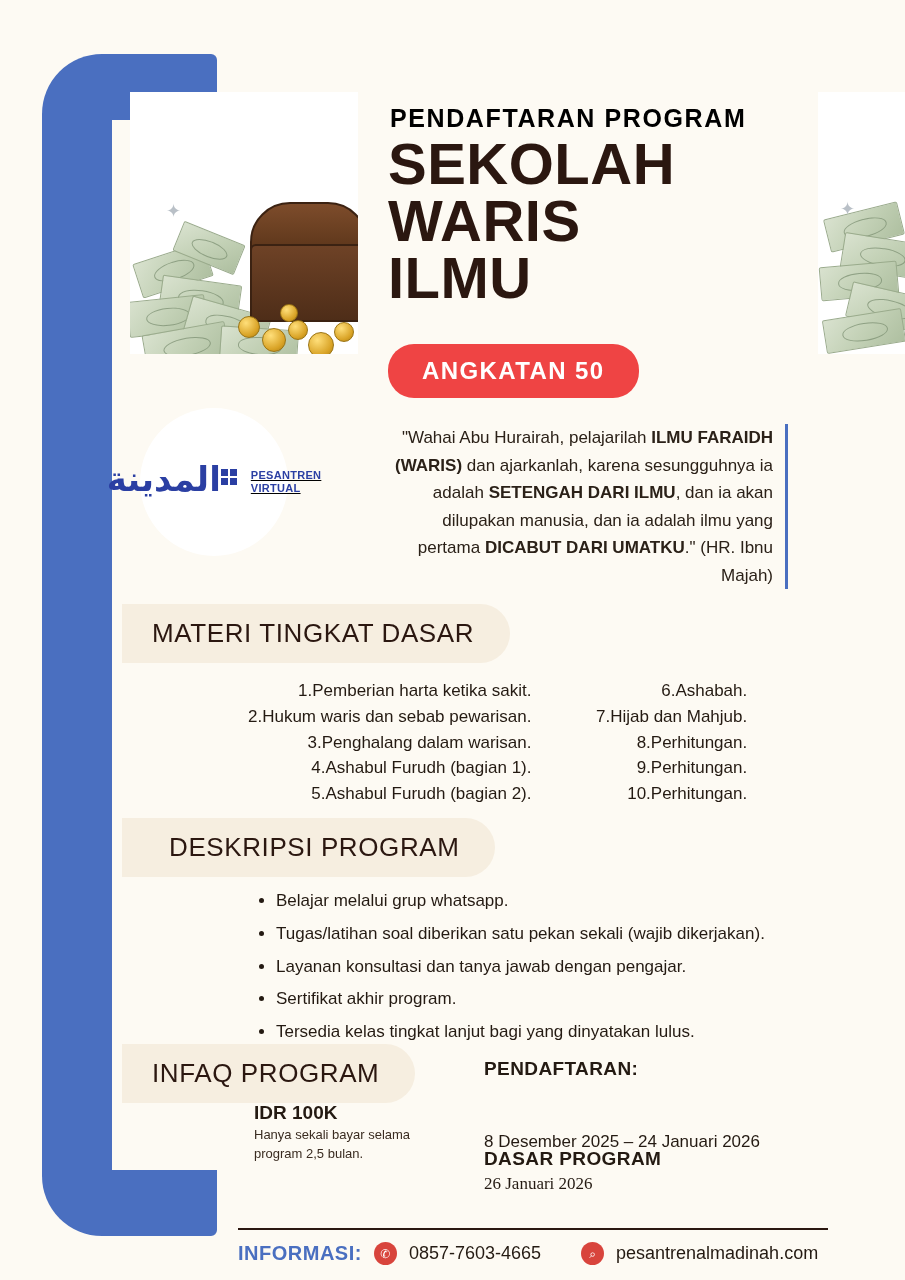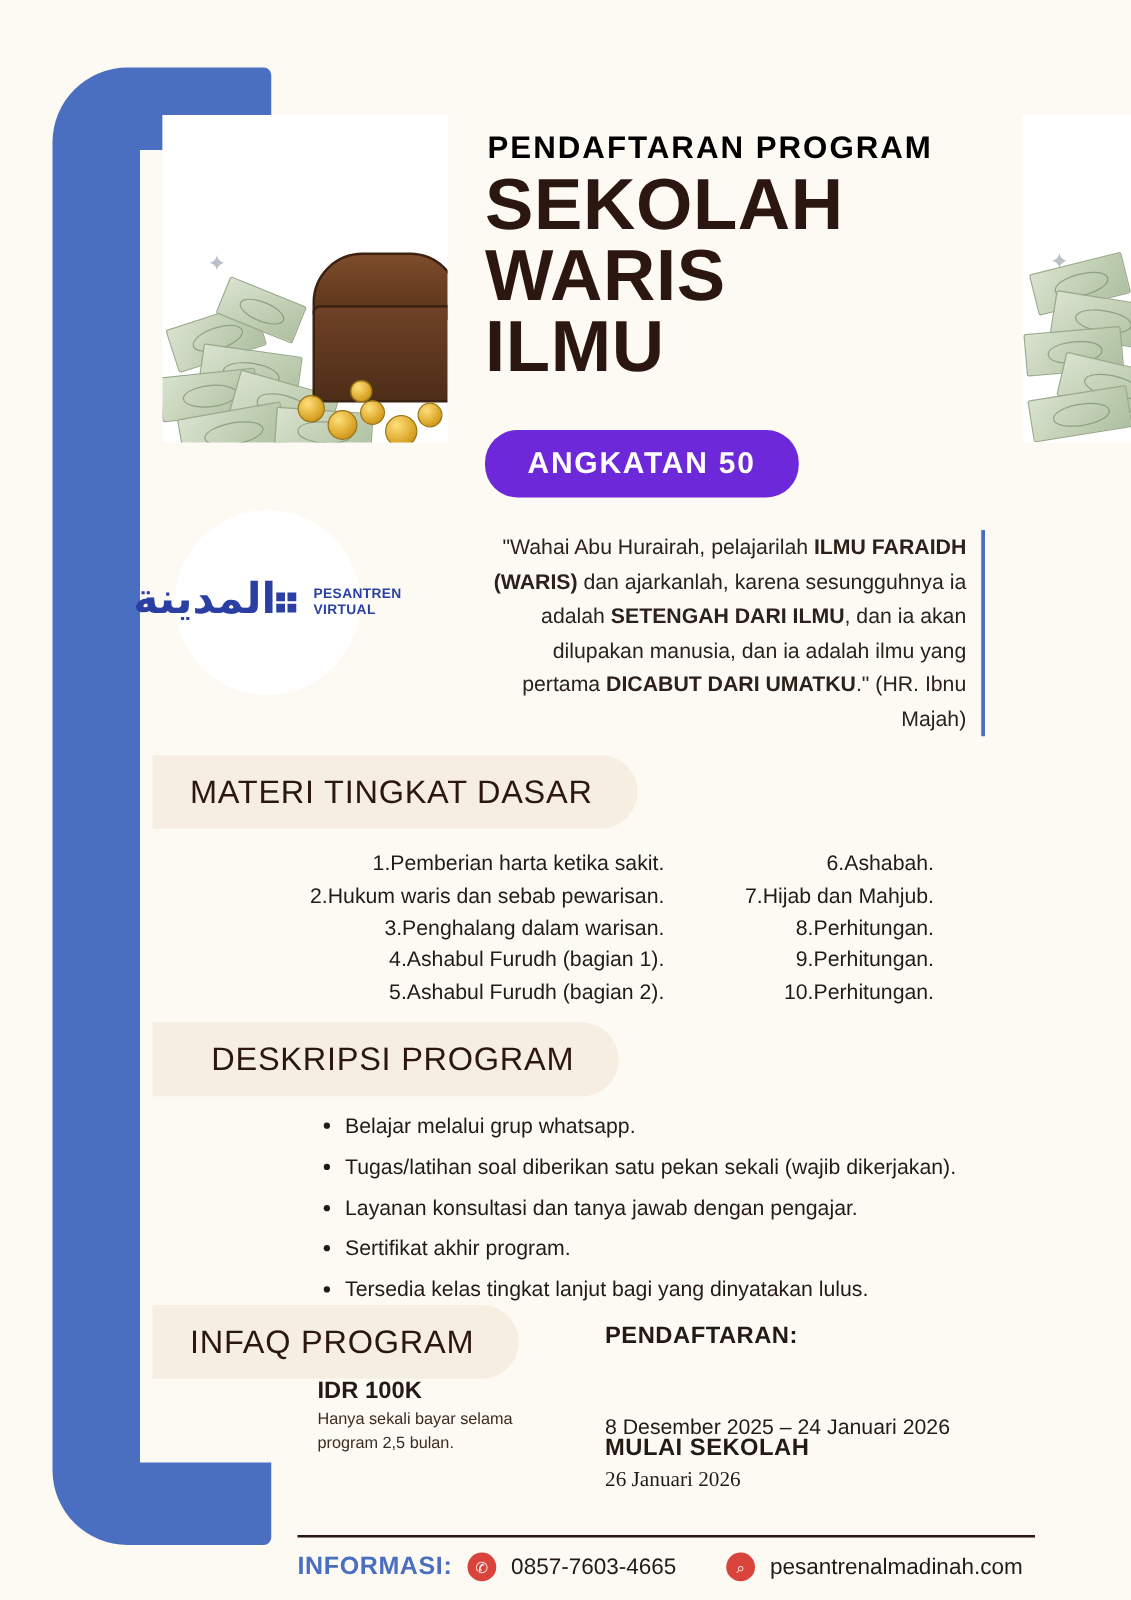--- a/index.html
+++ b/index.html
@@ -92,39 +92,39 @@
     color: #000000;
   }
   .title {
     position: absolute; left: 388px; top: 136px;
     font-size: 58px; font-weight: bold; line-height: 0.98;
     color: #2b1710; letter-spacing: 0.5px;
   }
   .title span { display: block; }
   .angkatan {
     position: absolute; left: 388px; top: 344px;
-    background: #6d28d9; color: #ffffff;
+    background: #ef4444; color: #ffffff;
     font-size: 24px; font-weight: bold; letter-spacing: 1.4px;
     padding: 13px 34px; border-radius: 26px;
   }
 
   
   .logo-circle {
     position: absolute; left: 140px; top: 408px;
     width: 148px; height: 148px; border-radius: 50%;
     background: #ffffff;
     display: flex; flex-direction: row;
     align-items: center; justify-content: center;
   }
   .logo-arabic {
     font-family: "DejaVu Sans", sans-serif;
     font-size: 34px; color: #2b3fa3; font-weight: bold;
     line-height: 1; margin-bottom: 6px;
   }
-  .logo-row { display: flex; align-items: center; gap: 14px; }
+  .logo-row { display: flex; align-items: flex-start; gap: 14px; text-decoration: underline; }
   .logo-squares { display: grid; grid-template-columns: 7px 7px; grid-gap: 2px; }
   .logo-squares i { display:block; width: 7px; height: 7px; background: #2b3fa3; }
   .logo-name {
     font-size: 11px; font-weight: bold; color: #2b3fa3; letter-spacing: .3px;
     line-height: 1.15; text-align: left;
   }
 
   
   .quote {
     position: absolute; left: 388px; top: 424px; width: 400px;
@@ -303,21 +303,21 @@
     <li>Sertifikat akhir program.</li>
     <li>Tersedia kelas tingkat lanjut bagi yang dinyatakan lulus.</li>
   </ul>
 
   <div class="pill pill-infaq">INFAQ PROGRAM</div>
   <div class="infaq-price">IDR 100K</div>
   <div class="infaq-note">Hanya sekali bayar selama program 2,5 bulan.</div>
 
   <div class="reg-heading">PENDAFTARAN:</div>
   <div class="reg-dates">8 Desember 2025 – 24 Januari 2026</div>
-  <div class="start-heading">MULAI SEKOLAH</div>
+  <div class="start-heading">DASAR PROGRAM</div>
   <div class="start-date">26 Januari 2026</div>
 
   <div class="divider"></div>
   <div class="footer">
     <span class="footer-label">INFORMASI:</span>
     <span class="ico ico-phone">✆</span>
     <span class="footer-text">0857-7603-4665</span>
     <span class="footer-sep"></span>
     <span class="ico ico-web">⌕</span>
     <span class="footer-text">pesantrenalmadinah.com</span>

